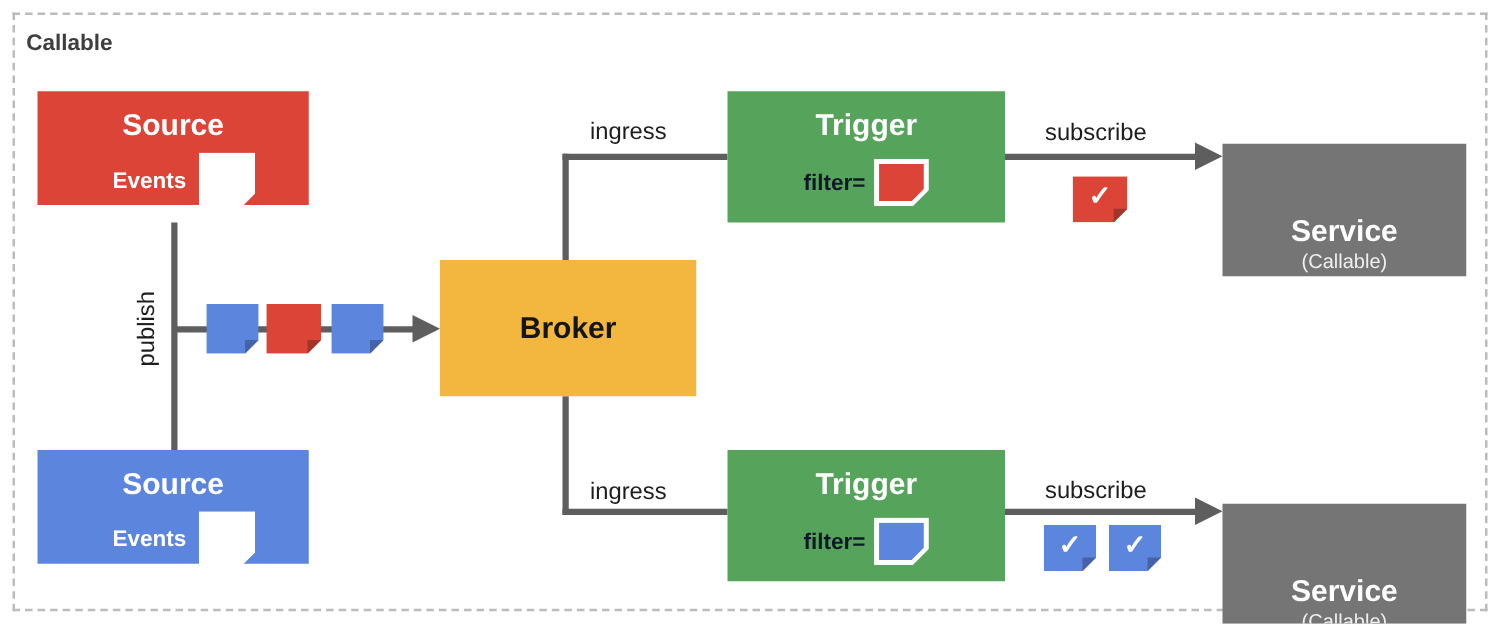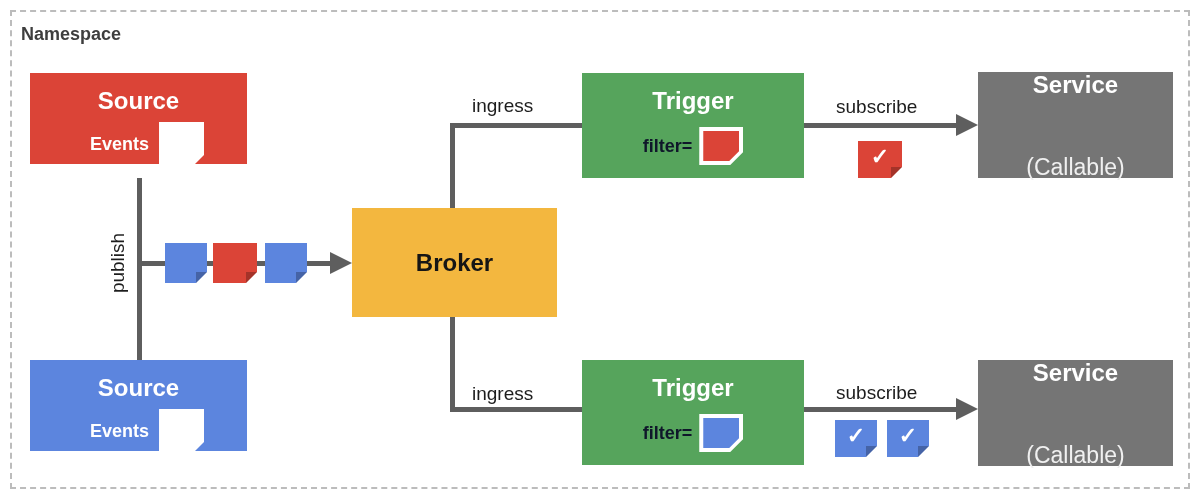--- a/index.html
+++ b/index.html
@@ -31,25 +31,25 @@
 
   .broker-box { left:352px; top:208px; width:205px; height:109px; justify-content:center;text-align:right; }
   .broker-box .title { color:#151515; margin-top:0; }
 
   .trigger-box { left:582px; width:222px; height:105px; }
   .trg-top  { top:73px; }
   .trg-bottom { top:360px; }
   .filter-row { display:flex; align-items:center; gap:7px; margin-top:13px; }
   .filter-label { font-size:18px; font-weight:bold; color:#0f172a; }
 
-  .service-box { left:978px; width:195px; height:106px; justify-content:space-between; }
+  .service-box { left:978px; width:195px; height:106px; justify-content:flex-end;margin-top:43px; }
   .svc-top { top:72px; }
   .svc-bottom { top:360px; }
   .service-box .title { margin-top:0; }
-  .service-box .subtitle { font-size:23px; color:#f0f0f0; line-height:22px; }
+  .service-box .subtitle { font-size:16px; color:#f0f0f0; line-height:22px; }
 
   .line { position:absolute; background:#5e5e5e; }
   .arrow-right {
     position:absolute; width:0; height:0;
     border-top:11px solid transparent; border-bottom:11px solid transparent;
     border-left:22px solid #5e5e5e;
   }
   .edge-label { position:absolute; font-size:19px; color:#1d1d1d; line-height:1; }
   .publish-label {
     position:absolute; left:118px; top:263px;
@@ -81,21 +81,21 @@
   }
   .inner-red  { background:#DB4437; }
   .inner-blue { background:#5C85DE; }
 </style>
 </head>
 <body>
 
 <div class="canvas">
 
   <div class="ns-border"></div>
-  <div class="ns-label">Namespace</div>
+  <div class="ns-label">Callable</div>
 
   <div class="line" style="left:137px; top:178px; width:5px; height:182px;"></div>
   <div class="line" style="left:139px; top:261px; width:193px; height:5px;"></div>
   <div class="arrow-right" style="left:330px; top:252px;"></div>
 
   <div class="line" style="left:450px; top:123px; width:5px; height:85px;"></div>
   <div class="line" style="left:450px; top:123px; width:132px; height:5px;"></div>
   <div class="line" style="left:797px; top:123px; width:159px; height:5px;"></div>
   <div class="arrow-right" style="left:956px; top:114px;"></div>
 

